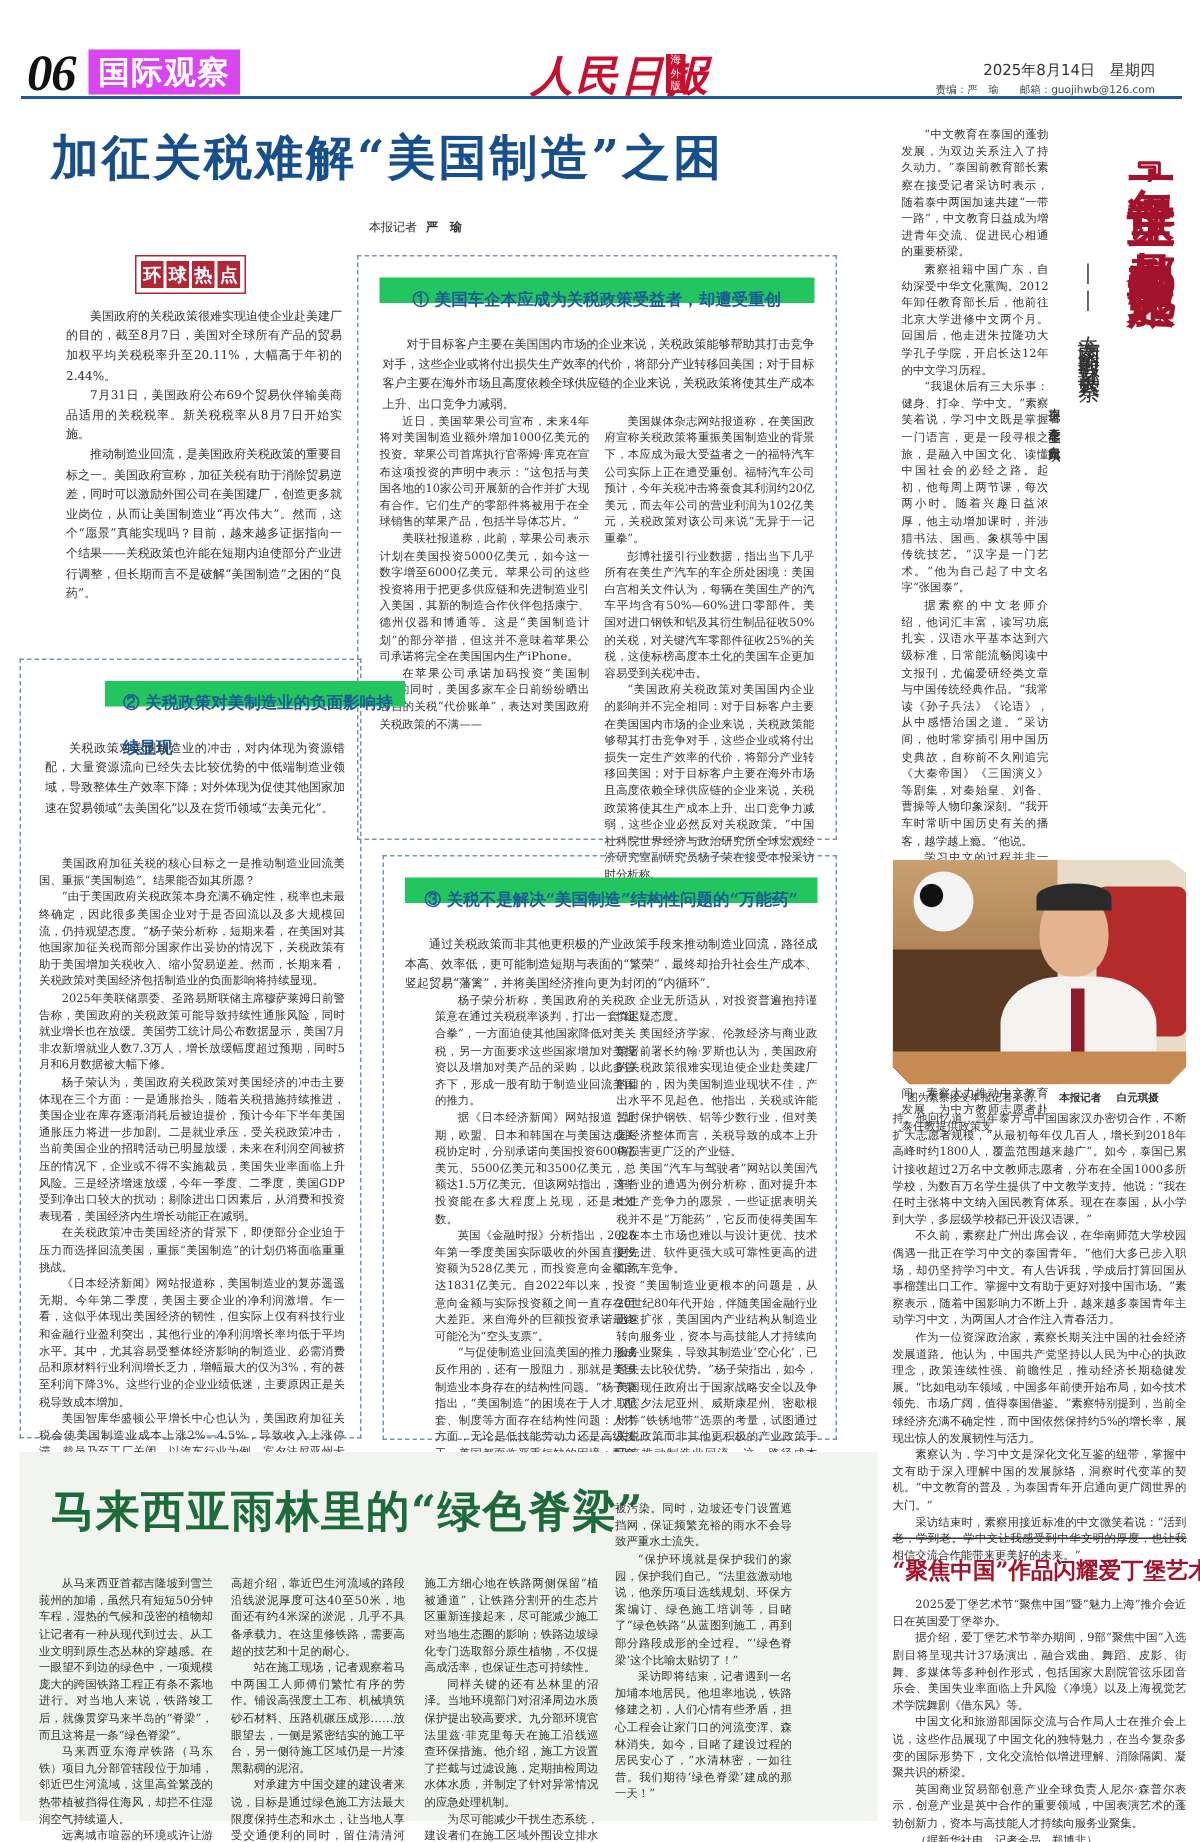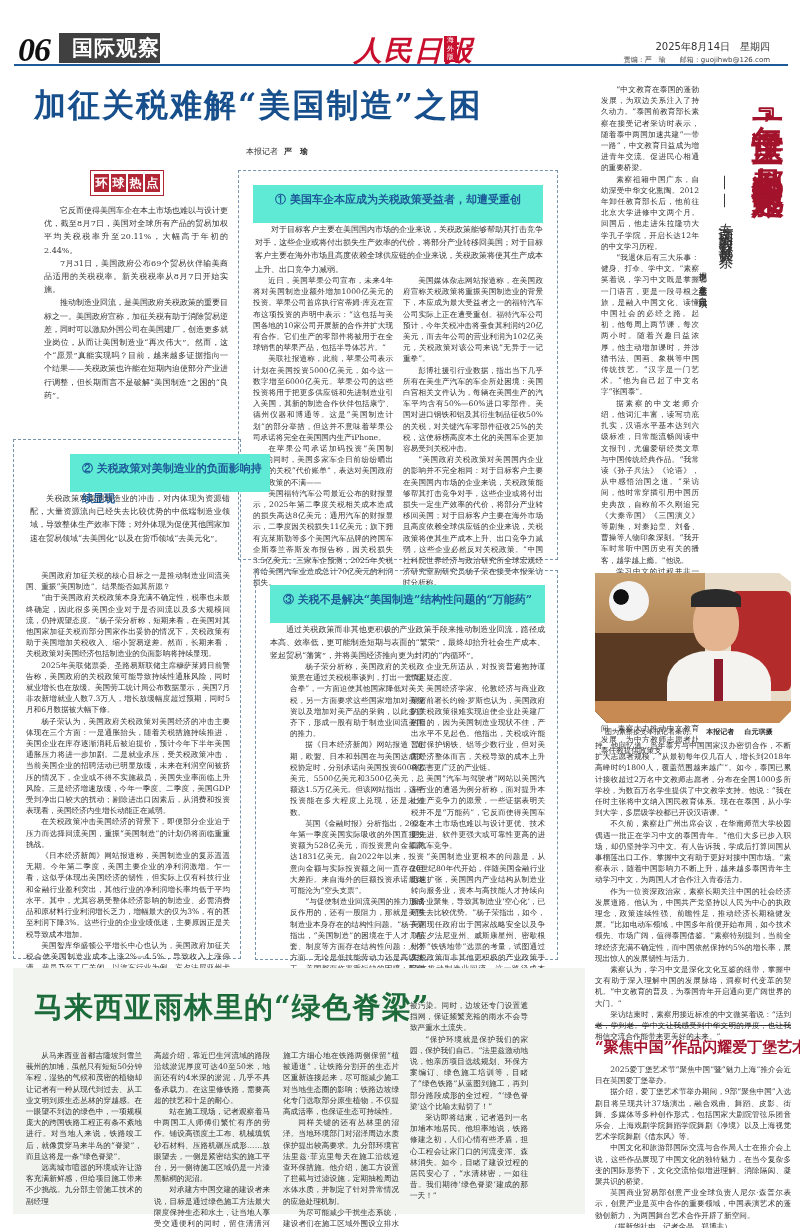--- a/index.html
+++ b/index.html
@@ -3,21 +3,21 @@
 <meta charset="utf-8">
 <style>
   * { box-sizing: border-box; margin: 0; padding: 0; }
   html, body { width: 800px; height: 1228px; background: #ffffff; overflow: hidden; }
   body { position: relative; font-family: "DejaVu Serif", serif; color: #222; }
 
   .abs { position: absolute; }
 
   
   .page-num { left: 18px; top: 31px; font-family: "Liberation Serif", serif; font-style: italic; font-weight: bold; font-size: 34px; color: #111; letter-spacing: -1px; }
-  .section-badge { left: 59px; top: 33px; width: 101px; height: 30px; background: #404040; color: #fff; font-family: "DejaVu Serif", serif; font-weight: bold; font-size: 21px; line-height: 30px; text-align: right; letter-spacing: 1px; }
+  .section-badge { left: 59px; top: 33px; width: 101px; height: 30px; background: #d946ef; color: #fff; font-family: "DejaVu Serif", serif; font-weight: bold; font-size: 21px; line-height: 30px; text-align: center; letter-spacing: 1px; }
   .masthead { left: 354px; top: 32px; font-family: "DejaVu Serif", serif; font-style: italic; font-weight: bold; font-size: 28px; color: #c8102e; letter-spacing: 2px; }
   .mast-badge { left: 444px; top: 36px; width: 13px; height: 26px; background: #c8102e; color: #fff; font-size: 7px; line-height: 8.6px; text-align: center; font-family: "DejaVu Sans", sans-serif; }
   .date-line { right: 30px; top: 40px; font-family: "DejaVu Sans", sans-serif; font-size: 10px; color: #333; }
   .editor-line { right: 30px; top: 55px; font-family: "DejaVu Sans", sans-serif; font-size: 7px; color: #444; }
   .header-rule { left: 14px; top: 64px; width: 774px; height: 2px; background: #1d5a99; }
 
   
   .main-title { left: 34px; top: 84px; font-family: "DejaVu Serif", serif; font-weight: bold; font-size: 32px; color: #174f8c; letter-spacing: 2px; white-space: nowrap; }
   .byline { left: 246px; top: 146px; font-family: "DejaVu Sans", sans-serif; font-size: 8px; color: #333; }
   .byline b { margin-left: 6px; }
@@ -31,21 +31,21 @@
   .txt-kai { font-family: "DejaVu Serif", serif; font-size: 8px; line-height: 13.2px; color: #333; text-align: justify; }
   .txt-kai p { text-indent: 2em; }
 
   .intro-col { left: 44px; top: 204px; width: 184px; }
 
   
   .dash-box { border: 1px dashed #7a93ad; }
   .box1 { left: 238px; top: 170px; width: 320px; height: 390px; }
   .box2 { left: 13px; top: 439px; width: 228px; height: 520px; }
   .box3 { left: 255px; top: 570px; width: 303px; height: 390px; }
-  .sub-head { background: #5eead4; color: #1d5a99; font-weight: bold; font-size: 11px; height: 38px; line-height: 30px; padding-left: 12px; }
+  .sub-head { background: #22c55e; color: #1d5a99; font-weight: bold; font-size: 11px; height: 17px; line-height: 30px; padding-left: 12px; }
   .box1 .sub-head { position: absolute; left: 14px; top: 14px; width: 290px; text-align: center; padding-left: 0; }
   .box2 .sub-head { position: absolute; left: 16px; top: 14px; width: 200px; margin-left: 40px; }
   .box3 .sub-head { position: absolute; left: 14px; top: 14px; width: 275px; text-align: center; padding-left: 0; }
 
   .box1-lead { position: absolute; left: 16px; top: 52px; width: 288px; }
   .box1-c1 { position: absolute; left: 14px; top: 104px; width: 140px; }
   .box1-c2 { position: absolute; left: 164px; top: 104px; width: 140px; }
 
   .box2-lead { position: absolute; left: 16px; top: 52px; width: 200px; }
   .box2-body { position: absolute; left: 12px; top: 130px; width: 204px; }
@@ -105,35 +105,34 @@
 </div>
 
 <div class="abs hot-badge">
   <span>环</span>
   <span>球</span>
   <span>热</span>
   <span>点</span>
 </div>
 
 <div class="abs intro-col txt-kai">
-  <p>它反而使得美国车企在本土市场也难以与设计更优，截至8月7日，美国对全球所有产品的贸易加权平均关税税率升至20.11%，大幅高于年初的2.44%。</p>
+  <p>美国政府的关税政策很难实现迫使企业赴美建厂的目的，截至8月7日，美国对全球所有产品的贸易加权平均关税税率升至20.11%，大幅高于年初的2.44%。</p>
   <p>7月31日，美国政府公布69个贸易伙伴输美商品适用的关税税率。新关税税率从8月7日开始实施。</p>
   <p>推动制造业回流，是美国政府关税政策的重要目标之一。美国政府宣称，加征关税有助于消除贸易逆差，同时可以激励外国公司在美国建厂，创造更多就业岗位，从而让美国制造业“再次伟大”。然而，这个“愿景”真能实现吗？目前，越来越多证据指向一个结果——关税政策也许能在短期内迫使部分产业进行调整，但长期而言不是破解“美国制造”之困的“良药”。</p>
 </div>
 
 <div class="abs dash-box box1">
   <div class="sub-head">① 美国车企本应成为关税政策受益者，却遭受重创</div>
   <div class="box1-lead txt-kai">
     <p>对于目标客户主要在美国国内市场的企业来说，关税政策能够帮助其打击竞争对手，这些企业或将付出损失生产效率的代价，将部分产业转移回美国；对于目标客户主要在海外市场且高度依赖全球供应链的企业来说，关税政策将使其生产成本上升、出口竞争力减弱。</p>
   </div>
   <div class="box1-c1 txt">
     <p>近日，美国苹果公司宣布，未来4年将对美国制造业额外增加1000亿美元的投资。苹果公司首席执行官蒂姆·库克在宣布这项投资的声明中表示：“这包括与美国各地的10家公司开展新的合作并扩大现有合作。它们生产的零部件将被用于在全球销售的苹果产品，包括半导体芯片。”</p>
     <p>美联社报道称，此前，苹果公司表示计划在美国投资5000亿美元，如今这一数字增至6000亿美元。苹果公司的这些投资将用于把更多供应链和先进制造业引入美国，其新的制造合作伙伴包括康宁、德州仪器和博通等。这是“美国制造计划”的部分举措，但这并不意味着苹果公司承诺将完全在美国国内生产iPhone。</p>
     <p>在苹果公司承诺加码投资“美国制造”的同时，美国多家车企日前纷纷晒出各自的关税“代价账单”，表达对美国政府关税政策的不满——</p>
-    <p>美国福特汽车公司最近公布的财报显示，2025年第二季度关税相关成本造成的损失高达8亿美元；通用汽车的财报显示，二季度因关税损失11亿美元；旗下拥有克莱斯勒等多个美国汽车品牌的跨国车企斯泰兰蒂斯发布报告称，因关税损失3.5亿美元。三家车企预测，2025年关税将给美国汽车业造成总计70亿美元的利润损失。</p>
   </div>
   <div class="box1-c2 txt">
     <p>美国媒体杂志网站报道称，在美国政府宣称关税政策将重振美国制造业的背景下，本应成为最大受益者之一的福特汽车公司实际上正在遭受重创。福特汽车公司预计，今年关税冲击将蚕食其利润约20亿美元，而去年公司的营业利润为102亿美元，关税政策对该公司来说“无异于一记重拳”。</p>
     <p>彭博社援引行业数据，指出当下几乎所有在美生产汽车的车企所处困境：美国白宫相关文件认为，每辆在美国生产的汽车平均含有50%—60%进口零部件。美国对进口钢铁和铝及其衍生制品征收50%的关税，对关键汽车零部件征收25%的关税，这使标榜高度本土化的美国车企更加容易受到关税冲击。</p>
     <p>“美国政府关税政策对美国国内企业的影响并不完全相同：对于目标客户主要在美国国内市场的企业来说，关税政策能够帮其打击竞争对手，这些企业或将付出损失一定生产效率的代价，将部分产业转移回美国；对于目标客户主要在海外市场且高度依赖全球供应链的企业来说，关税政策将使其生产成本上升、出口竞争力减弱，这些企业必然反对关税政策。”中国社科院世界经济与政治研究所全球宏观经济研究室副研究员杨子荣在接受本报采访时分析称。</p>
   </div>
 </div>
 
 <div class="abs dash-box box2">
   <div class="sub-head">② 关税政策对美制造业的负面影响持续显现</div>
@@ -207,30 +206,31 @@
   <p>不久前，素察赴广州出席会议，在华南师范大学校园偶遇一批正在学习中文的泰国青年。“他们大多已步入职场，却仍坚持学习中文。有人告诉我，学成后打算回国从事榴莲出口工作。掌握中文有助于更好对接中国市场。”素察表示，随着中国影响力不断上升，越来越多泰国青年主动学习中文，为两国人才合作注入青春活力。</p>
   <p>作为一位资深政治家，素察长期关注中国的社会经济发展道路。他认为，中国共产党坚持以人民为中心的执政理念，政策连续性强、前瞻性足，推动经济长期稳健发展。“比如电动车领域，中国多年前便开始布局，如今技术领先、市场广阔，值得泰国借鉴。”素察特别提到，当前全球经济充满不确定性，而中国依然保持约5%的增长率，展现出惊人的发展韧性与活力。</p>
   <p>素察认为，学习中文是深化文化互鉴的纽带，掌握中文有助于深入理解中国的发展脉络，洞察时代变革的契机。“中文教育的普及，为泰国青年开启通向更广阔世界的大门。”</p>
   <p>采访结束时，素察用接近标准的中文微笑着说：“活到老，学到老。学中文让我感受到中华文明的厚度，也让我相信交流合作能带来更美好的未来。”</p>
 </div>
 
 <div class="abs rule-dark"></div>
 <div class="abs aside-title">“聚焦中国”作品闪耀爱丁堡艺术节</div>
 <div class="abs aside-body txt">
   <p>2025爱丁堡艺术节“聚焦中国”暨“魅力上海”推介会近日在英国爱丁堡举办。</p>
-  <p>据介绍，爱丁堡艺术节举办期间，9部“聚焦中国”入选剧目将呈现共计37场演出，融合戏曲、舞蹈、皮影、街舞、多媒体等多种创作形式，包括国家大剧院管弦乐团音乐会、上海戏剧学院舞蹈学院舞剧《净境》以及上海视觉艺术学院舞剧《借东风》等。</p>
+  <p>据介绍，爱丁堡艺术节举办期间，9部“聚焦中国”入选剧目将呈现共计37场演出，融合戏曲、舞蹈、皮影、街舞、多媒体等多种创作形式，包括国家大剧院管弦乐团音乐会、美国失业率面临上升风险《净境》以及上海视觉艺术学院舞剧《借东风》等。</p>
   <p>中国文化和旅游部国际交流与合作局人士在推介会上说，这些作品展现了中国文化的独特魅力，在当今复杂多变的国际形势下，文化交流恰似增进理解、消除隔阂、凝聚共识的桥梁。</p>
-  <p>英国商业贸易部创意产业全球负责人尼尔·森普尔表示，创意产业是英中合作的重要领域，中国表演艺术的蓬勃创新力，为两国舞台艺术合作开辟了新空间。</p>
+  <p>英国商业贸易部创意产业全球负责人尼尔·森普尔表示，创意产业是英中合作的重要领域，中国表演艺术的蓬勃创新力，资本与高技能人才持续向服务业聚集。</p>
   <p>（据新华社电　记者金晶、郑博非）</p>
 </div>
 
 <div class="abs green-bg"></div>
 <div class="abs green-title">马来西亚雨林里的“绿色脊梁”</div>
 <div class="abs gcol g1 txt">
   <p>从马来西亚首都吉隆坡到雪兰莪州的加埔，虽然只有短短50分钟车程，湿热的气候和茂密的植物却让记者有一种从现代到过去、从工业文明到原生态丛林的穿越感。在一眼望不到边的绿色中，一项规模庞大的跨国铁路工程正有条不紊地进行。对当地人来说，铁路竣工后，就像贯穿马来半岛的“脊梁”，而且这将是一条“绿色脊梁”。</p>
+  <p>马来西亚东海岸铁路（马东铁）项目九分部管辖段位于加埔，邻近巴生河流域，这里高耸繁茂的热带植被挡得住海风，却拦不住湿润空气持续逼人。</p>
   <p>远离城市喧嚣的环境或许让游客充满新鲜感，但给项目施工带来不少挑战。九分部主管施工技术的副经理</p>
 </div>
 <div class="abs gcol g2 txt">
   <p style="text-indent:0">高超介绍，靠近巴生河流域的路段沿线淤泥厚度可达40至50米，地面还有约4米深的淤泥，几乎不具备承载力。在这里修铁路，需要高超的技艺和十足的耐心。</p>
   <p>站在施工现场，记者观察着马中两国工人师傅们繁忙有序的劳作。铺设高强度土工布、机械填筑砂石材料、压路机碾压成形……放眼望去，一侧是紧密结实的施工平台，另一侧待施工区域仍是一片漆黑黏稠的泥沼。</p>
   <p>对承建方中国交建的建设者来说，目标是通过绿色施工方法最大限度保持生态和水土，让当地人享受交通便利的同时，留住清清河水、茂密森林。</p>
 
 </div>
 <div class="abs gcol g3 txt">
   <p style="text-indent:0">施工方细心地在铁路两侧保留“植被通道”，让铁路分割开的生态片区重新连接起来，尽可能减少施工对当地生态圈的影响；铁路边坡绿化专门选取部分原生植物，不仅提高成活率，也保证生态可持续性。</p>

